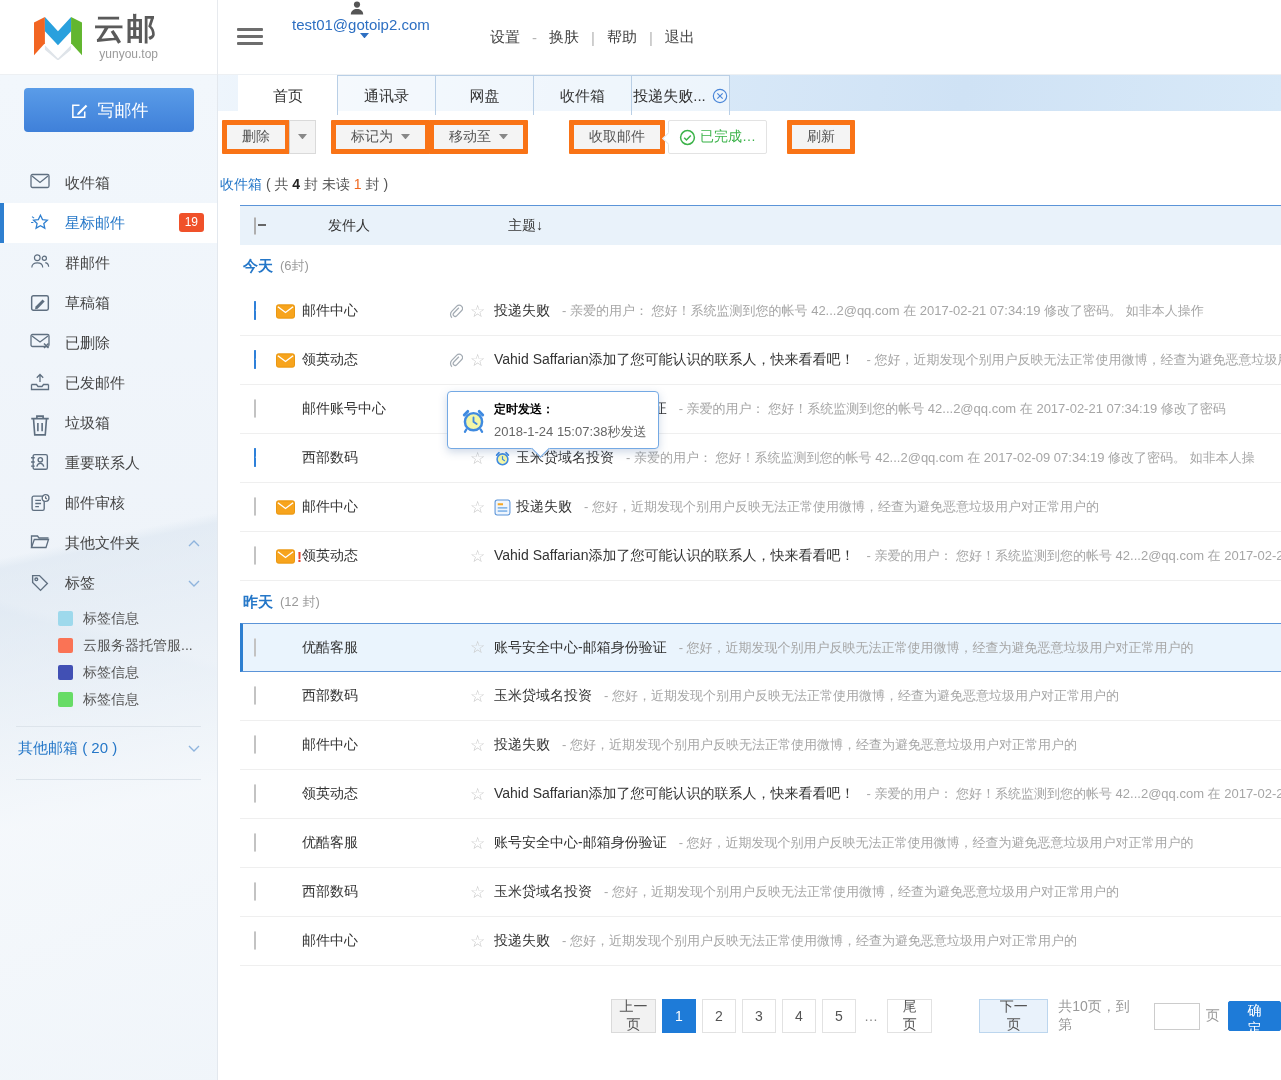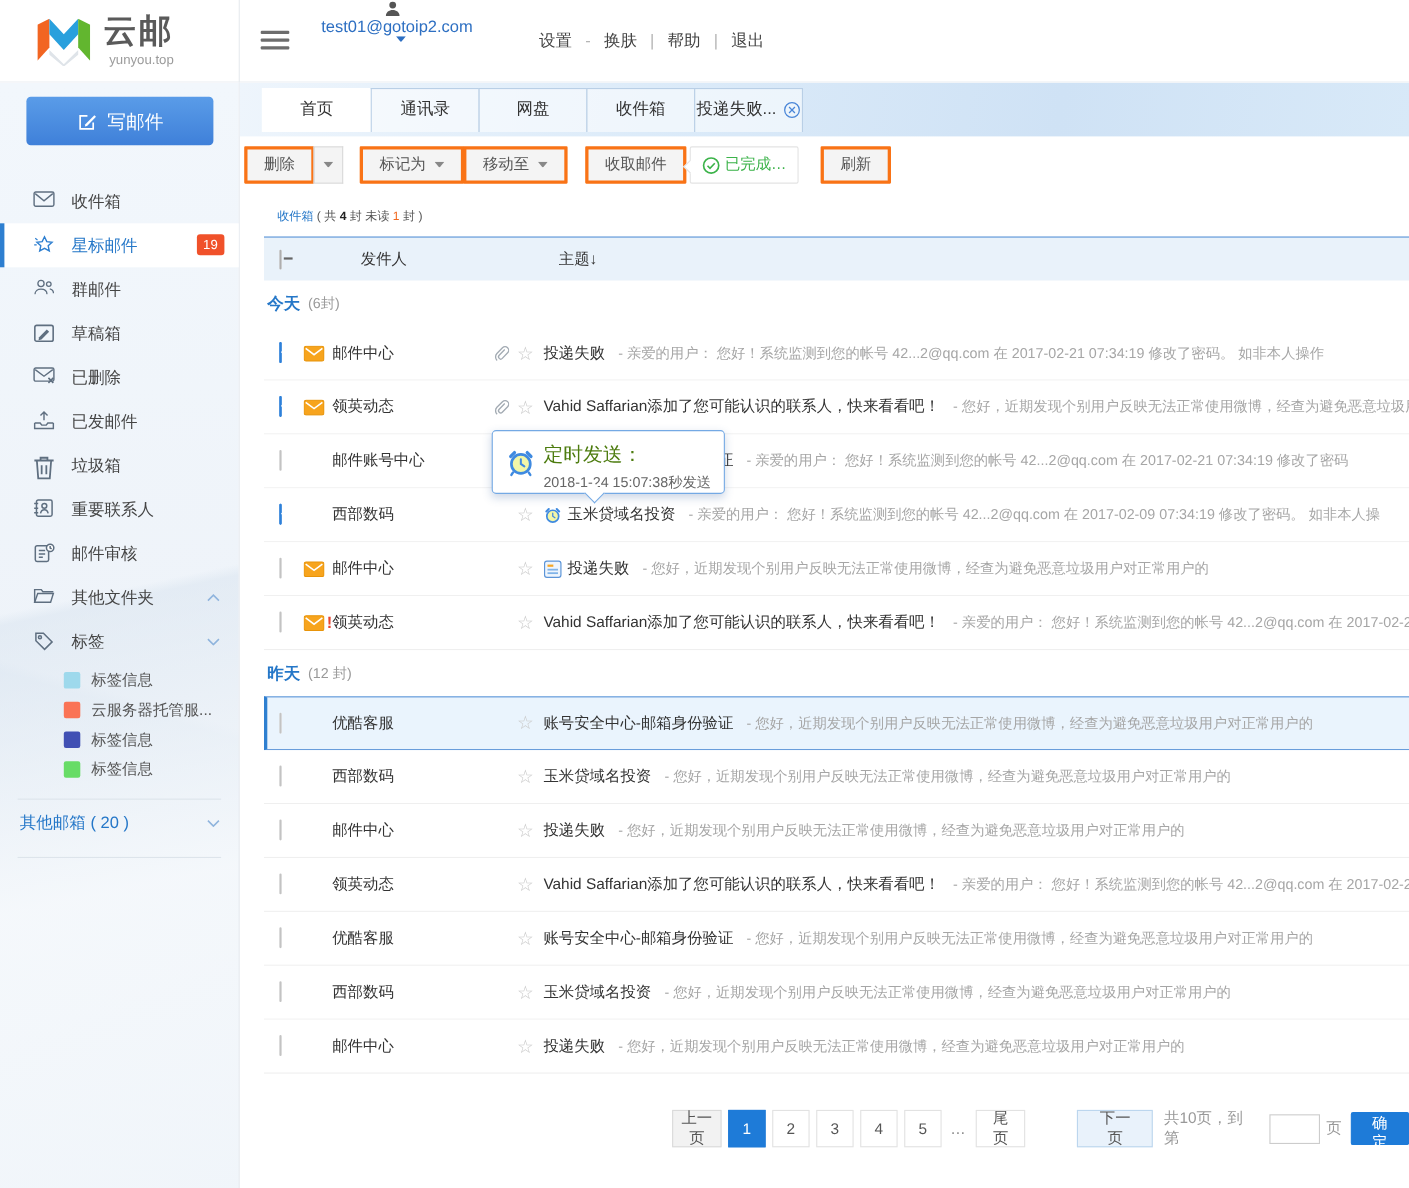--- a/index.html
+++ b/index.html
@@ -47,42 +47,42 @@
   .tag-list { margin-top:2px; }
   .tag-item { height:27px; display:flex; align-items:center; padding-left:58px; font-size:14px; color:#555; cursor:pointer; }
   .tag-swatch { width:15px; height:15px; border-radius:2px; margin-right:10px; flex:none; }
   .side-divider { border-top:1px solid #dde4eb; margin:13px 16px 0 16px; }
   .other-mail-head { height:36px; display:flex; align-items:center; padding-left:18px; color:#2577c8; font-size:15px; position:relative; cursor:pointer; margin-top:3px; }
   .other-account { height:36px; display:flex; align-items:center; padding-left:20px; font-size:15px; color:#333; cursor:pointer; }
   .other-account svg { width:18px; height:15px; margin-right:8px; }
 
   
   .main { position:absolute; left:218px; top:75px; width:1063px; height:1005px; background:#fff; }
-  .tabstrip { height:49px; background:linear-gradient(100deg,#eef5fc 0%,#dcebf9 35%,#cfe2f5 70%,#d8e9f8 100%); display:flex; align-items:center; padding-left:20px; }
+  .tabstrip { height:36px; background:linear-gradient(100deg,#eef5fc 0%,#dcebf9 35%,#cfe2f5 70%,#d8e9f8 100%); display:flex; align-items:flex-start; padding-left:20px; }
   .tab { width:99px; height:40px; line-height:40px; text-align:center; font-size:15px; color:#333; cursor:pointer;
     background:rgba(255,255,255,.55); border:1px solid #b9cfe6; border-bottom:none; margin-left:-1px; display:flex; align-items:center; justify-content:center; }
   .tab:first-child { margin-left:0; }
   .tab.active { background:#fff; border-color:rgba(255,255,255,0); width:100px; }
   .tab .tab-close { width:16px; height:16px; margin-left:6px; cursor:pointer; }
 
   .toolbar { display:flex; align-items:center; padding:9px 0 9px 4px; }
-  .tbtn { height:34px; background:#f4f4f4; border:3px solid #f97316; color:#555; font-size:14px; padding:0 15px; display:flex; align-items:center; cursor:pointer; border-radius:1px; font-family:inherit; }
+  .tbtn { height:34px; background:#f4f4f4; border:5px solid #f97316; color:#555; font-size:14px; padding:0 15px; display:flex; align-items:center; cursor:pointer; border-radius:1px; font-family:inherit; }
   .tbtn .caret { width:9px; height:6px; margin-left:8px; color:#888; }
   .split-caret { height:34px; width:27px; background:#f4f4f4; border:1px solid #dadada; border-left:1px solid #d0d0d0; margin-left:-1px; display:flex; align-items:center; justify-content:center; cursor:pointer; }
   .split-caret .caret { width:9px; height:6px; color:#888; }
   .grp { margin-left:15px; display:flex; }
   .grp .tbtn + .tbtn { margin-left:-1px; }
-  .fetch-btn { margin-left:16px; }
+  .fetch-btn { margin-left:41px; }
   .fetch-bubble { height:34px; margin-left:3px; background:#fff; border:1px solid #e3e3e3; border-radius:2px; display:flex; align-items:center; padding:0 10px; position:relative; }
   .fetch-bubble:before { content:""; position:absolute; left:-5px; top:13px; width:8px; height:8px; background:#fff; border-left:1px solid #e3e3e3; border-bottom:1px solid #e3e3e3; transform:rotate(45deg); }
   .fetch-bubble svg { width:17px; height:17px; margin-right:4px; }
   .fetch-bubble .txt { color:#3cb34a; font-size:14px; }
   .refresh-btn { margin-left:20px; }
 
-  .status-line { padding:13px 0 11px 2px; font-size:11px;margin-left:32px; }
+  .status-line { padding:13px 0 11px 2px; font-size:14px; }
   .status-line .folder-link { color:#2577c8; cursor:pointer; }
   .status-line .seg { color:#555; }
   .status-line .total { color:#222; font-weight:bold; }
   .status-line .unread { color:#f0681f; }
 
   .list { margin-left:22px; width:1041px; }
   .thead { height:40px; background:#e9f2fa; border-top:1px solid #5b94d8; display:flex; align-items:center; font-size:14px; color:#333; }
   .c-check { width:15px; margin-left:14px; flex:none; }
   .c-flag { width:26px; margin-left:7px; flex:none; display:flex; align-items:center; }
   .c-flag svg { width:19px; height:15px; }
@@ -108,21 +108,21 @@
   .imp-mark { color:#e8442e; font-weight:bold; margin-left:2px; font-size:15px; }
   .subj { color:#333; font-size:14px; margin-right:12px; flex:none; }
   .prevw { color:#a6a6a6; font-size:13px; overflow:hidden; }
   .row-type-icon { flex:none; margin-right:5px; display:flex; }
   .row-type-icon svg { width:17px; height:17px; }
 
   
   .schedule-tip { position:absolute; left:447px; top:391px; width:212px; height:58px; background:#fff; border:1px solid #74a9e4; border-radius:4px; box-shadow:0 3px 8px rgba(60,100,160,.25); z-index:30; padding:9px 10px 0 46px; }
   .schedule-tip:before { content:""; position:absolute; left:86px; bottom:-7px; width:12px; height:12px; background:#fff; border-right:1px solid #74a9e4; border-bottom:1px solid #74a9e4; transform:rotate(45deg); }
   .schedule-tip .tip-icon { position:absolute; left:12px; top:15px; width:27px; height:27px; }
-  .tip-title { color:#4d7c0f; font-size:18px; font-weight:normal; }
+  .tip-title { color:#000000; font-size:12px; font-weight:bold; }
   .tip-time { color:#666; font-size:13px; margin-top:5px; }
 
   
   .pagination { display:flex; align-items:center; margin:32px 0 0 393px; font-size:14px; }
   .pg { height:34px; min-width:34px; display:flex; align-items:center; justify-content:center; border:1px solid #e2e2e2; background:#fff; color:#555; cursor:pointer; margin-right:6px; padding:0 8px; font-family:inherit; font-size:14px; }
   .pg.btn-gray { background:#f2f2f2; border-color:#dadada; padding:0 1px; }
   .pg.active { background:#1e7bd8; border-color:#1e7bd8; color:#fff; }
   .pg.next { background:#e9f2fb; border-color:#bcd6ee; padding:0 13px;margin-left:41px; }
   .pg-ellipsis { color:#888; margin:0 8px 0 2px; letter-spacing:1px; }
   .pg-info { color:#999; margin:0 6px 0 4px; }

